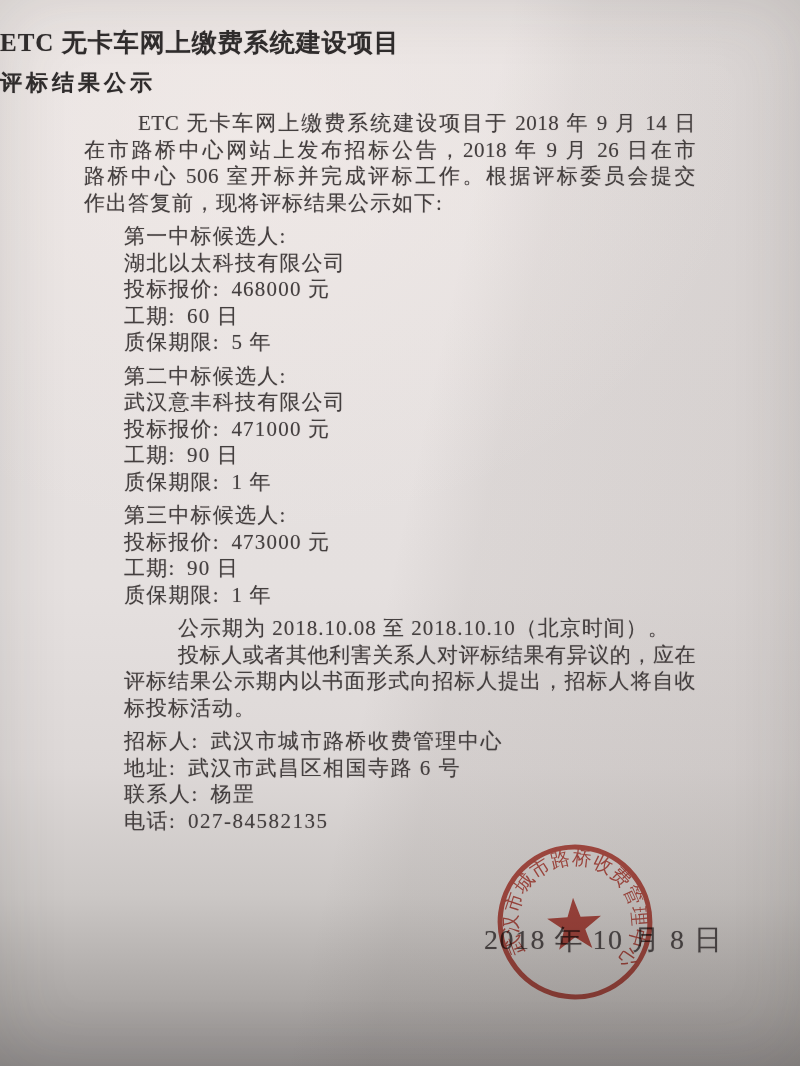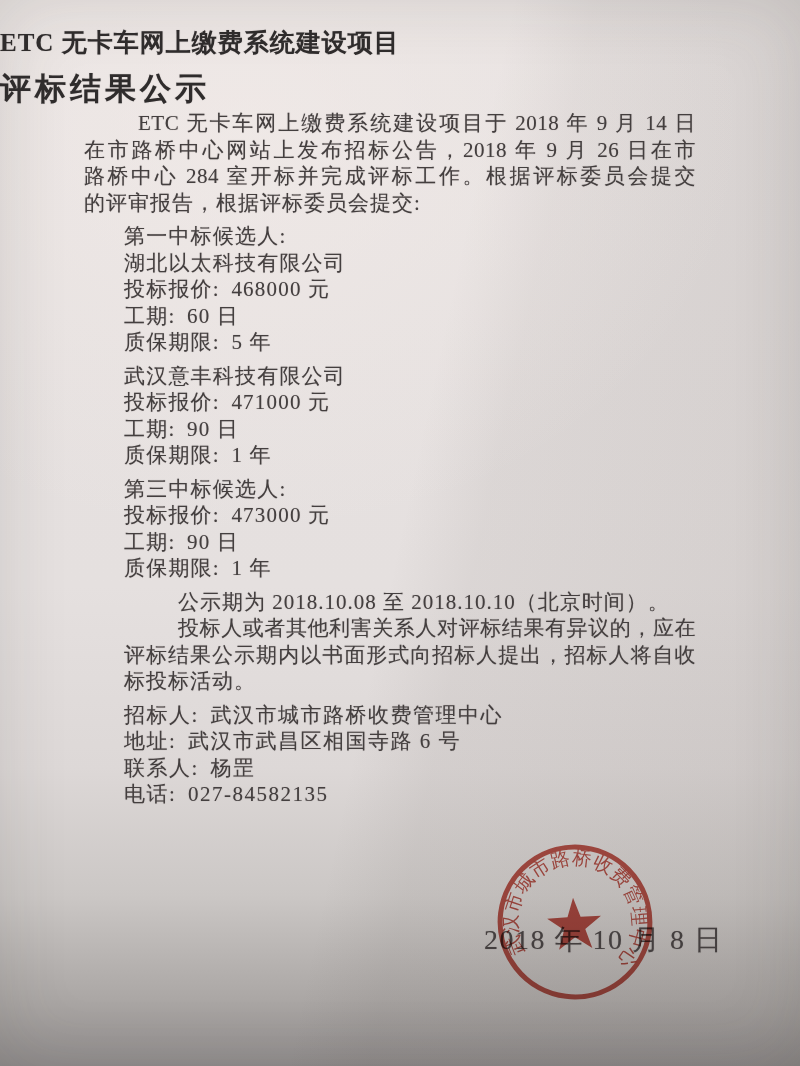--- a/index.html
+++ b/index.html
@@ -13,21 +13,21 @@
       radial-gradient(90% 55% at 30% 12%, rgba(246,238,235,0.55), rgba(246,238,235,0) 70%),
       linear-gradient(102deg, rgba(0,0,0,0) 50%, rgba(85,78,74,0.07) 58%, rgba(85,78,74,0.13) 100%),
       linear-gradient(180deg, #e7e2e1 0%, #e5e0df 55%, #ddd8d7 72%, #cbc7c5 84%, #aaa6a4 94%, #918d8d 100%);
   }
   .vignette{position:absolute;inset:0;pointer-events:none;
     box-shadow:inset 0 0 70px rgba(60,54,50,0.14);}
   .title{position:absolute;left:0;width:100%;text-align:left;
     font-weight:bold;color:#2f2c2c;
     text-shadow:0 0 1px rgba(55,50,50,0.35);}
   .title1{top:26px;font-size:25px;letter-spacing:1px;}
-  .title2{top:68px;font-size:31px;letter-spacing:4px;}
+  .title2{top:68px;font-size:22px;letter-spacing:4px;}
   .col{position:absolute;left:84px;top:110px;width:612px;
     font-size:21px;
     text-shadow:0 0 1px rgba(70,64,64,0.38);}
   .line{height:26.5px;line-height:26.5px;white-space:nowrap;}
   .jl{white-space:normal;text-align:justify;text-align-last:justify;letter-spacing:0.5px;}
   .jend{text-align-last:left;letter-spacing:1px;}
   .ind{padding-left:54px;}
   .sec{margin-top:7px;margin-left:40px;}
   .inset{}
   .v{margin-left:0.55em;}
@@ -45,33 +45,34 @@
   <div class="vignette"></div>
 
   <div class="title title1">ETC 无卡车网上缴费系统建设项目</div>
   <div class="title title2">评标结果公示</div>
 
   <div class="col">
 
     <div>
       <div class="line jl ind">ETC 无卡车网上缴费系统建设项目于 2018 年 9 月 14 日</div>
       <div class="line jl">在市路桥中心网站上发布招标公告，2018 年 9 月 26 日在市</div>
-      <div class="line jl">路桥中心 284 室开标并完成评标工作。根据评标委员会提交</div>
-      <div class="line jl jend">的评审报告，根据评标委员会提交:</div>
+      <div class="line jl">路桥中心 506 室开标并完成评标工作。根据评标委员会提交</div>
+      <div class="line jl jend">作出答复前，现将评标结果公示如下:</div>
     </div>
 
     <div class="sec inset block">
       <div class="line">第一中标候选人:</div>
       <div class="line">湖北以太科技有限公司</div>
       <div class="line"><span>投标报价:</span><span class="v">468000 元</span></div>
       <div class="line"><span>工期:</span><span class="v">60 日</span></div>
       <div class="line"><span>质保期限:</span><span class="v">5 年</span></div>
     </div>
 
     <div class="sec inset block">
+      <div class="line">第二中标候选人:</div>
       <div class="line">武汉意丰科技有限公司</div>
       <div class="line"><span>投标报价:</span><span class="v">471000 元</span></div>
       <div class="line"><span>工期:</span><span class="v">90 日</span></div>
       <div class="line"><span>质保期限:</span><span class="v">1 年</span></div>
     </div>
 
     <div class="sec inset block">
       <div class="line">第三中标候选人:</div>
       <div class="line"><span>投标报价:</span><span class="v">473000 元</span></div>
       <div class="line"><span>工期:</span><span class="v">90 日</span></div>

